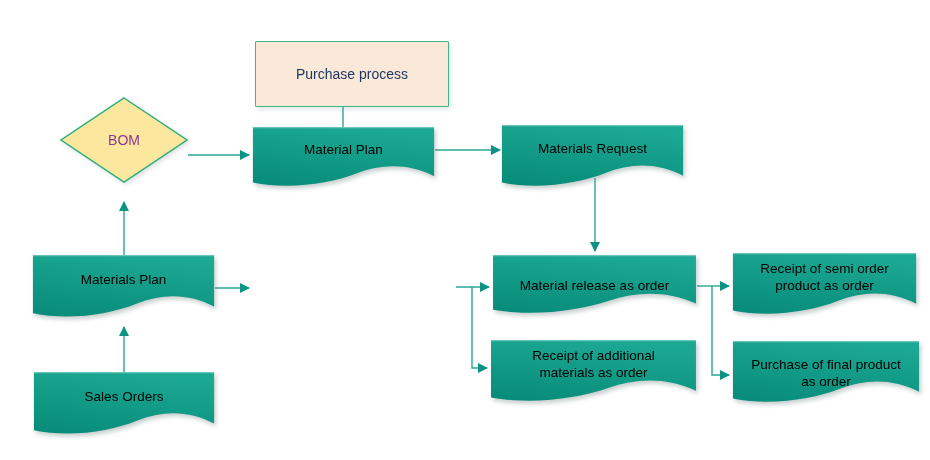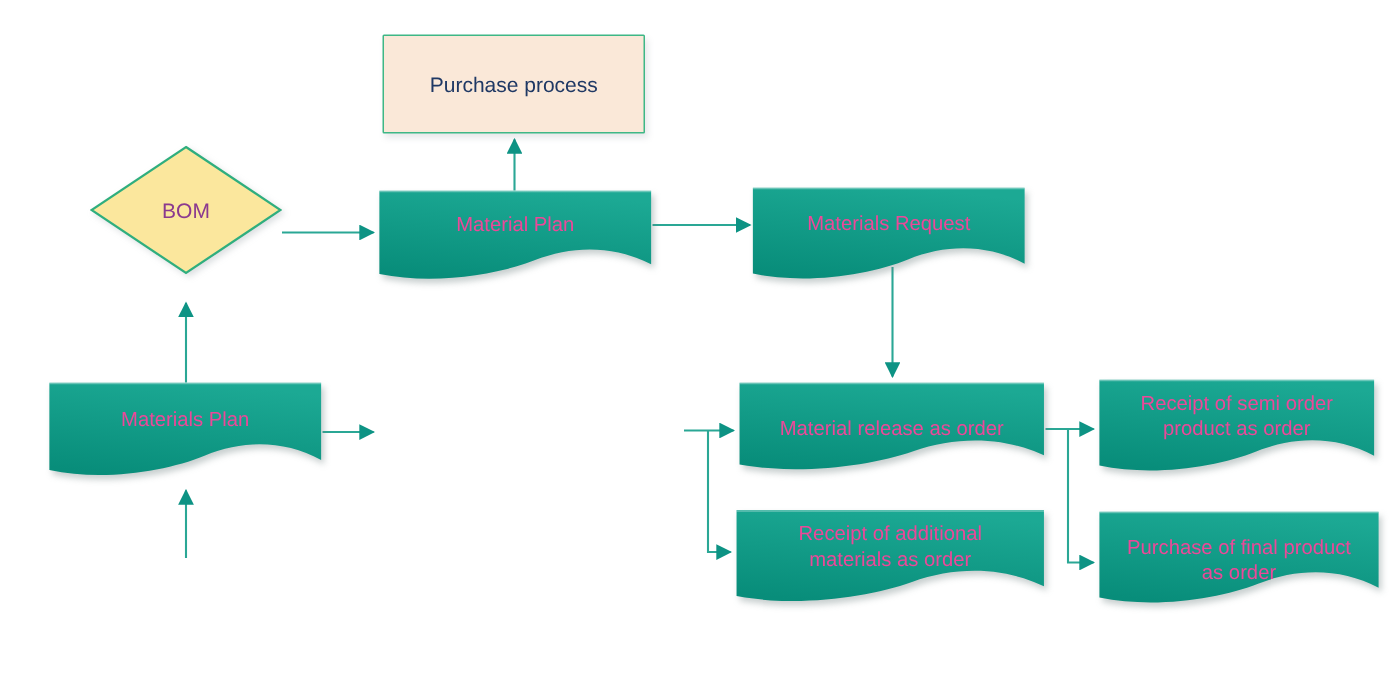--- a/index.html
+++ b/index.html
@@ -10,21 +10,21 @@
   }
   .edges{position:absolute;left:0;top:0;width:930px;height:460px;}
   .edges path{stroke:#2aa795;stroke-width:1.4;fill:none;}
 
   .node{position:absolute;}
   .doc-bg{position:absolute;left:0;top:0;width:100%;height:100%;
     filter:drop-shadow(2px 3px 2px rgba(110,130,130,.38));}
   .doc-label{
     position:relative;width:100%;height:100%;box-sizing:border-box;
     display:flex;align-items:center;justify-content:center;text-align:center;
-    color:#ec4899;font-size:13.5px;line-height:1.25;padding:0 18px 15px;
+    color:#000000;font-size:13.5px;line-height:1.25;padding:0 18px 15px;
   }
   .pad-sm .doc-label{padding:16px 14px 15px;}
 
   .process{
     box-sizing:border-box;background:#fae8d8;border:1.5px solid #3eb786;border-radius:1px;
     display:flex;align-items:center;justify-content:center;
     color:#1f3864;font-size:14px;
     box-shadow:2px 3px 4px rgba(120,130,140,.18);
   }
   .decision-bg{position:absolute;left:0;top:0;width:100%;height:100%;
@@ -58,21 +58,21 @@
     <path d="M343,127 L343,93" marker-end="url(#arrow)"></path>
     <path d="M435,150 L500,150" marker-end="url(#arrow)"></path>
     <path d="M595,178 L595,251" marker-end="url(#arrow)"></path>
     <path d="M215,288 L249,288" marker-end="url(#arrow)"></path>
     <path d="M456,287 L489,287" marker-end="url(#arrow)"></path>
     <path d="M472,287 L472,368 L487,368" marker-end="url(#arrow)"></path>
     <path d="M697,286 L729,286" marker-end="url(#arrow)"></path>
     <path d="M712,286 L712,375 L729,375" marker-end="url(#arrow)"></path>
   </svg>
 
-  <div class="node process" style="left:255px;top:23px;width:175px;height:66px">
+  <div class="node process" style="left:255px;top:41px;width:194px;height:66px">
     <span>Purchase process</span>
   </div>
 
   <div class="node" style="left:60px;top:97px;width:128px;height:86px">
     <svg class="decision-bg" viewBox="0 0 128 86" preserveAspectRatio="none">
       <polygon points="64,1 127,43 64,85 1,43" fill="#fbe79d" stroke="#2fae7e" stroke-width="1.5"></polygon>
     </svg>
     <div class="decision-label">BOM</div>
   </div>
 
@@ -126,14 +126,21 @@
   </div>
 
   <div class="node doc pad-sm" style="left:732px;top:341px;width:188px;height:64px">
     <svg class="doc-bg" viewBox="0 0 200 68" preserveAspectRatio="none">
       <path d="M1,0 L199,0 L199,54 C172,40 142,40 114,51 C86,62 40,69 1,61 Z" fill="url(#docGrad)"></path>
       <path d="M1,0.7 L199,0.7" stroke="rgba(255,255,255,0.35)" stroke-width="1.2" fill="none"></path>
     </svg>
     <div class="doc-label">Purchase of final product as order</div>
   </div>
 
+  <div class="node doc" style="left:33px;top:372px;width:182px;height:65px">
+    <svg class="doc-bg" viewBox="0 0 200 68" preserveAspectRatio="none">
+      <path d="M1,0 L199,0 L199,54 C172,40 142,40 114,51 C86,62 40,69 1,61 Z" fill="url(#docGrad)"></path>
+      <path d="M1,0.7 L199,0.7" stroke="rgba(255,255,255,0.35)" stroke-width="1.2" fill="none"></path>
+    </svg>
+    <div class="doc-label">Sales Orders</div>
+  </div>
 
 </div>
 
 </body></html>

